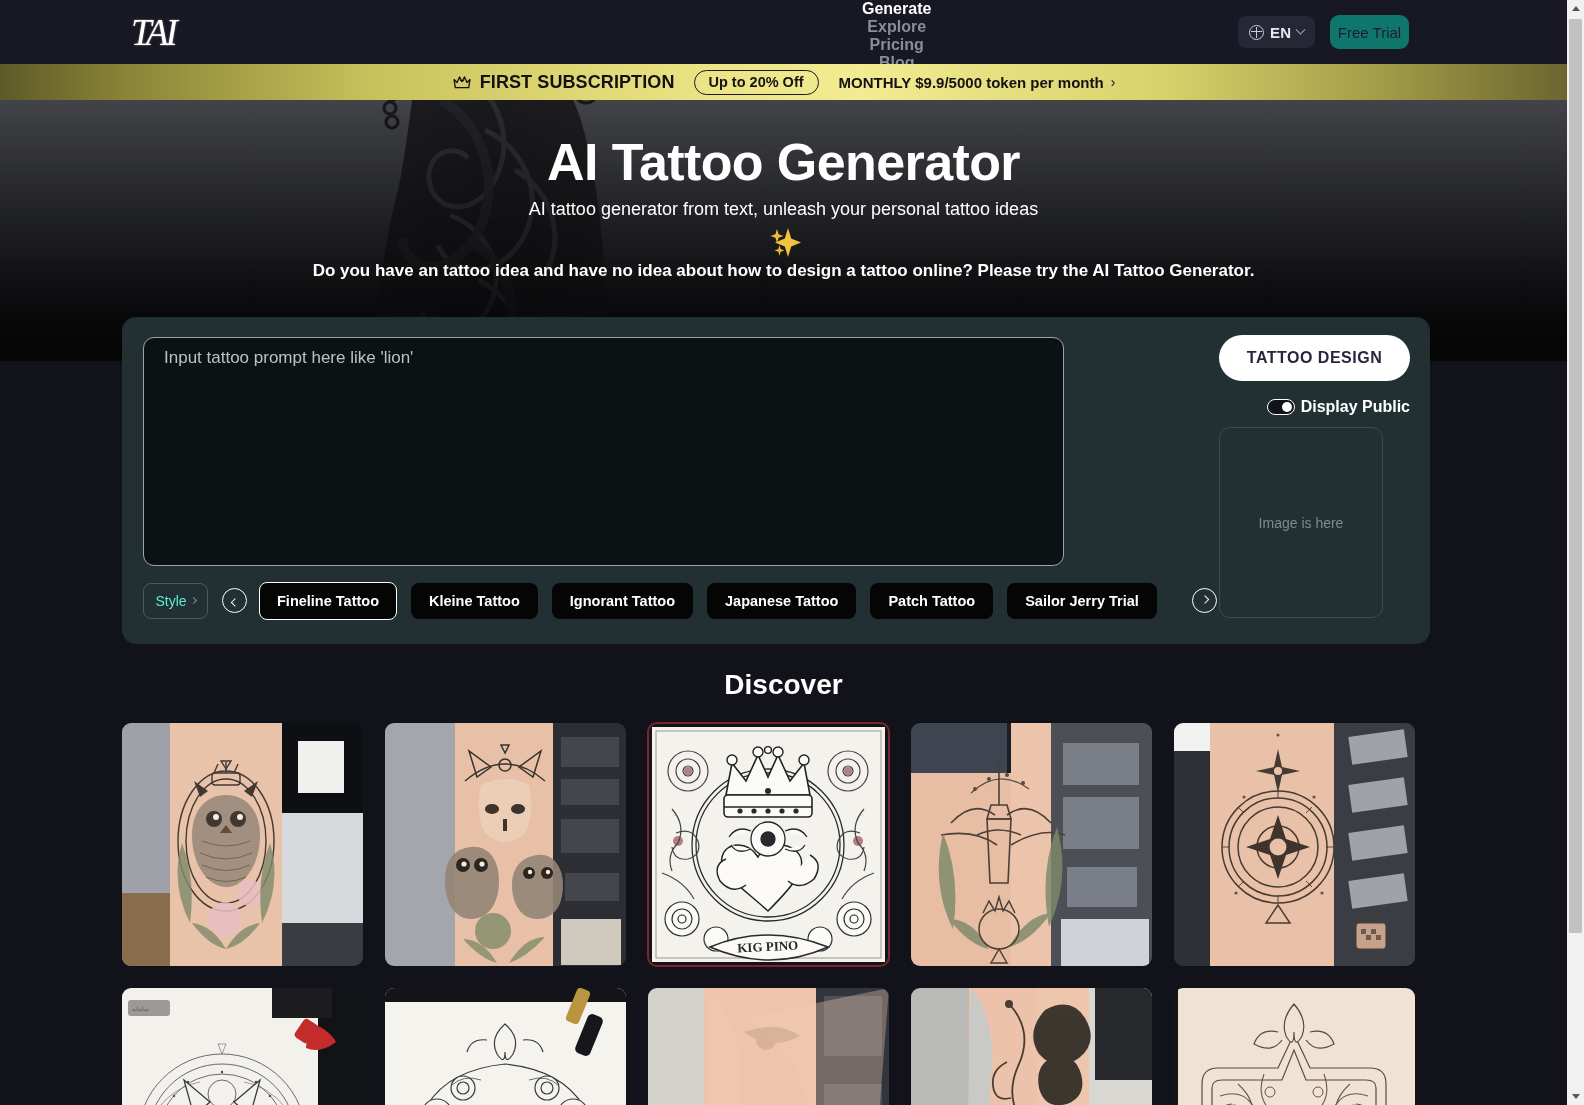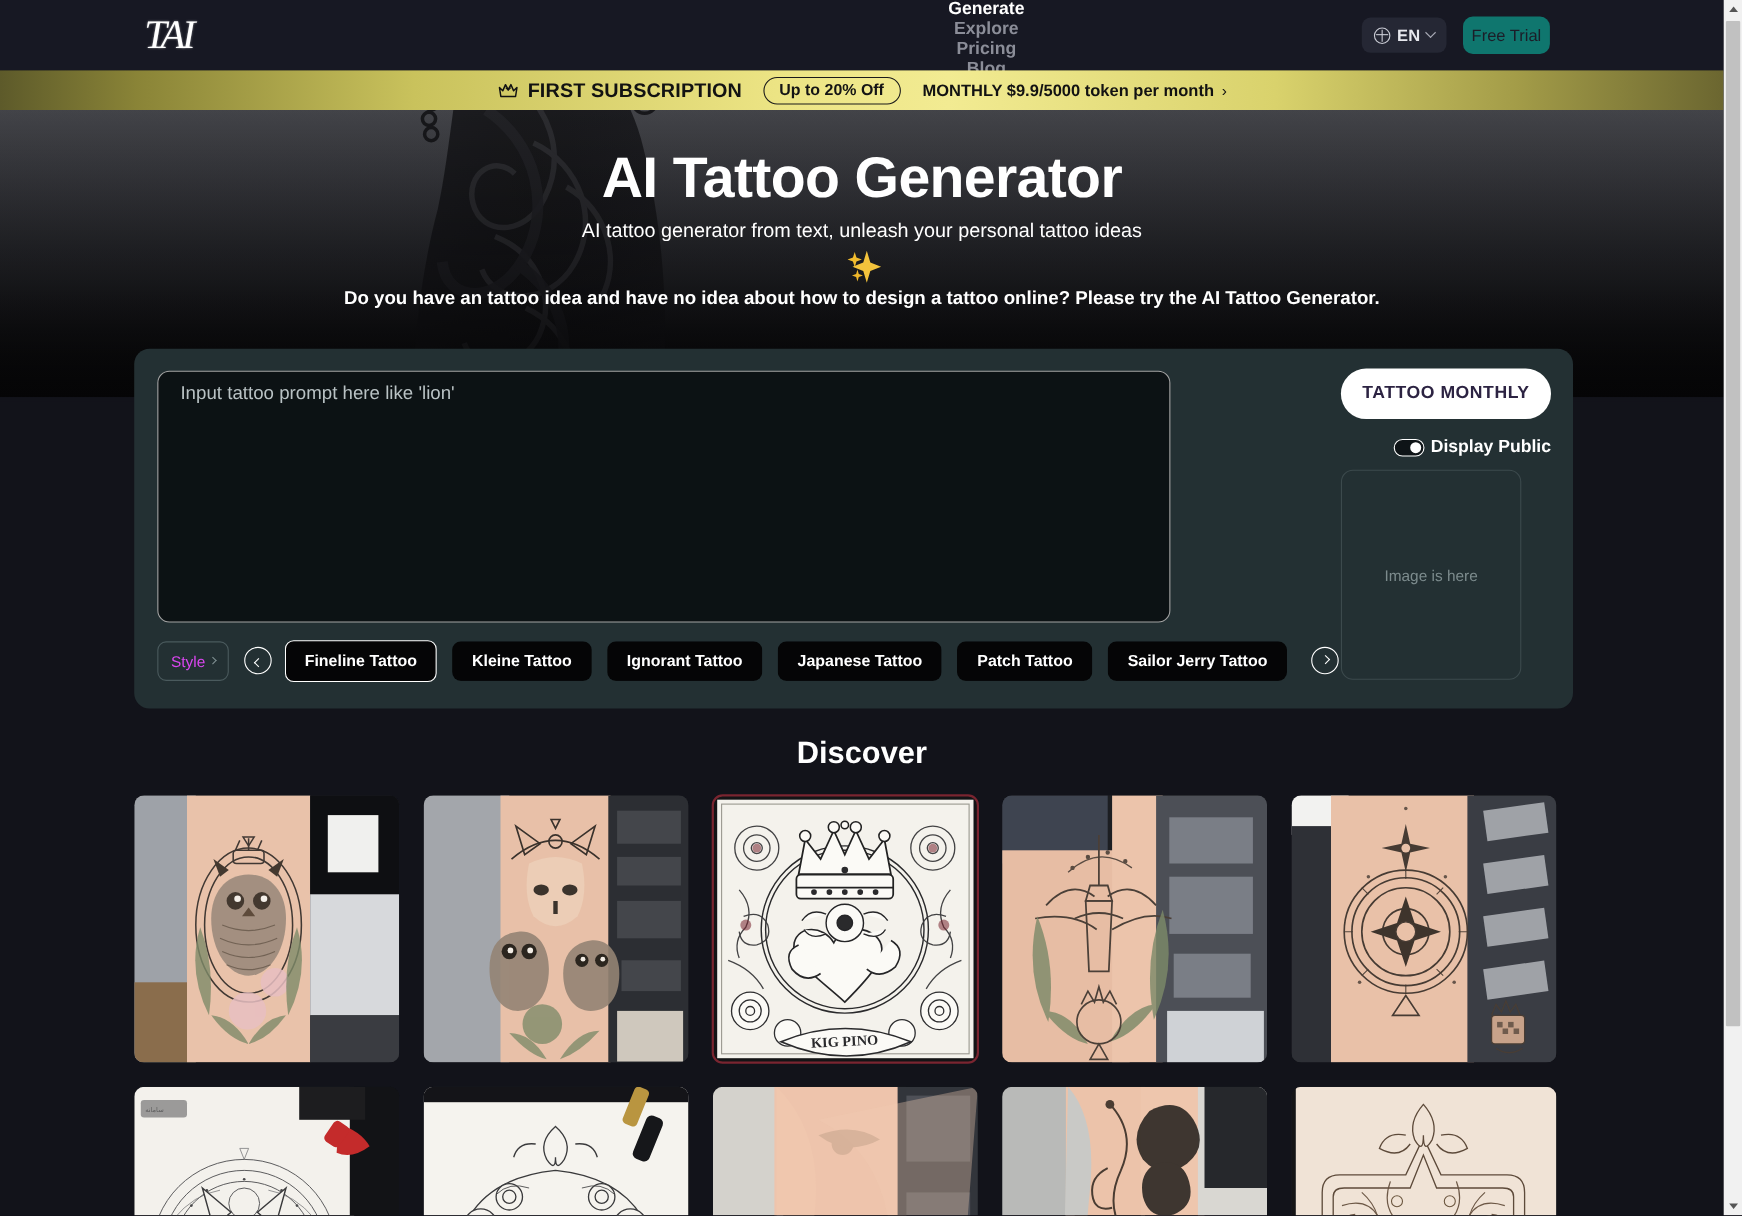--- a/index.html
+++ b/index.html
@@ -292,21 +292,21 @@
     left: 21px; top: 261px;
     width: 1076px; height: 45px;
     display: flex; align-items: center;
   }
   #style-label {
     width: 65px; height: 36px;
     border: 1px solid #4a5a5d;
     border-radius: 8px;
     display: flex; align-items: center; justify-content: center;
     gap: 4px;
-    color: #d946ef;
+    color: #5eead4;
     font-size: 14px;
     cursor: pointer;
     flex: 0 0 auto;
   }
   #style-label .sl-chev {
     width: 5px; height: 5px;
     border-right: 1.5px solid #7f8f91;
     border-bottom: 1.5px solid #7f8f91;
     transform: rotate(-45deg);
   }
@@ -557,31 +557,31 @@
             <i></i>
           </div>
 
           <div id="chips-viewport">
             <div id="chips-track">
               <div class="chip selected">Fineline Tattoo</div>
               <div class="chip">Kleine Tattoo</div>
               <div class="chip">Ignorant Tattoo</div>
               <div class="chip">Japanese Tattoo</div>
               <div class="chip">Patch Tattoo</div>
-              <div class="chip">Sailor Jerry Tattoo</div>
+              <div class="chip">Sailor Jerry Trial</div>
 
             </div>
           </div>
 
           <div class="carousel-btn next" id="chip-next">
             <i></i>
           </div>
         </div>
 
-        <div id="design-btn">TATTOO MONTHLY</div>
+        <div id="design-btn">TATTOO DESIGN</div>
 
         <div id="display-public">
           <span class="toggle">
             <span class="knob"></span>
           </span>
           <span class="dp-label">Display Public</span>
         </div>
 
         <div id="image-slot">
           <span>Image is here</span>

